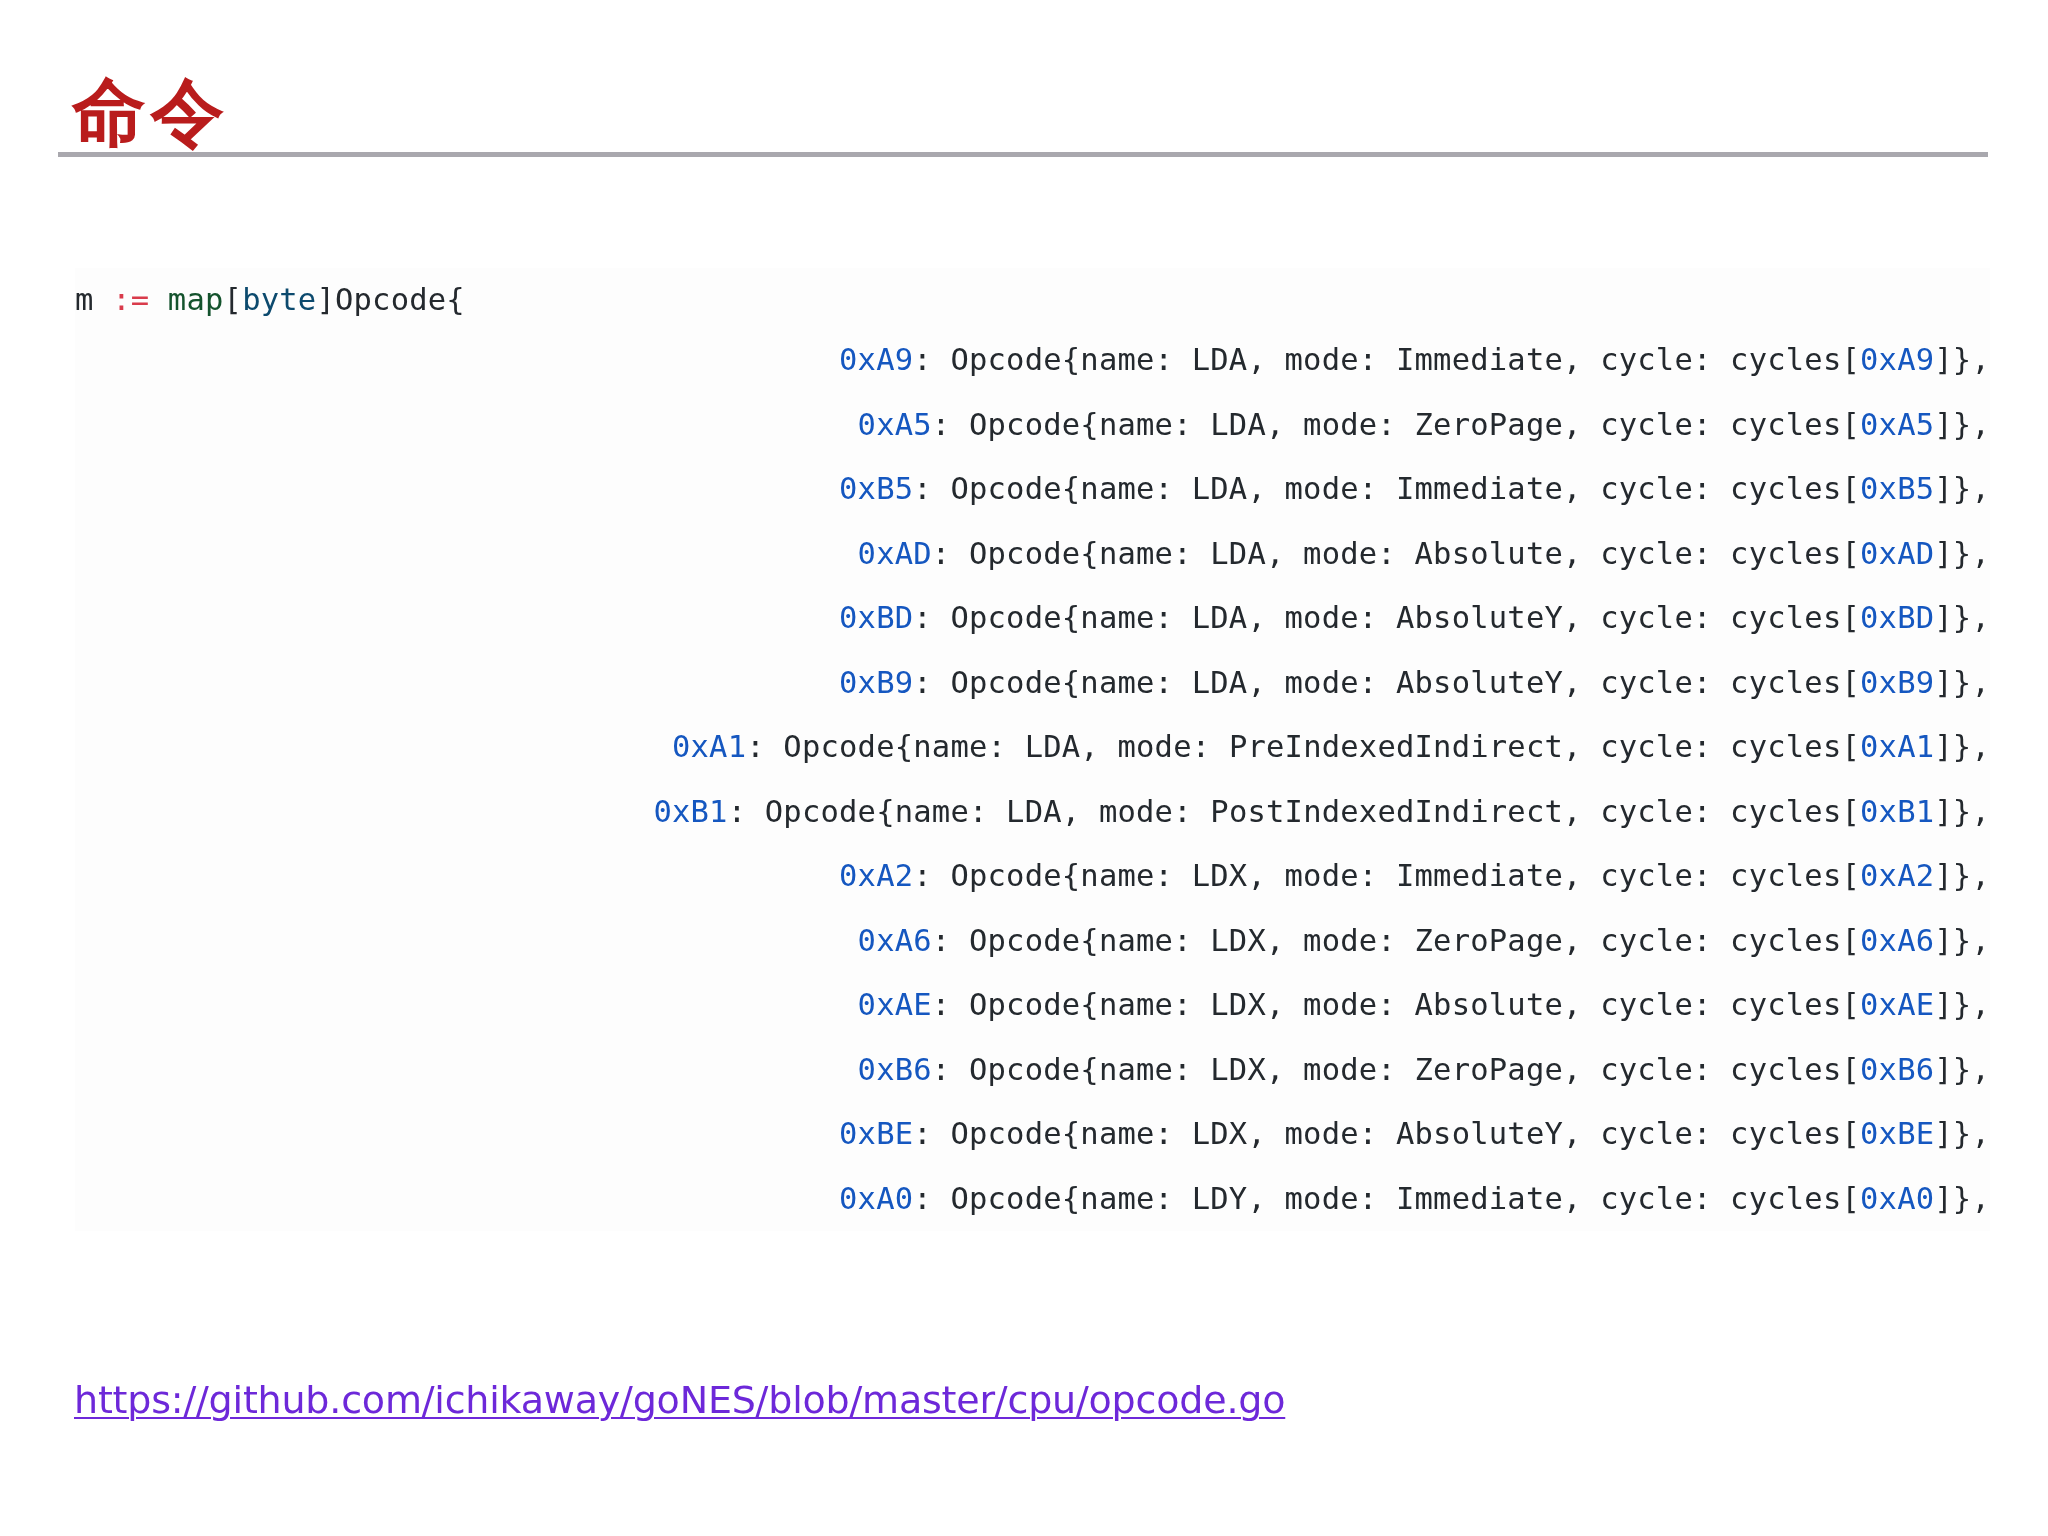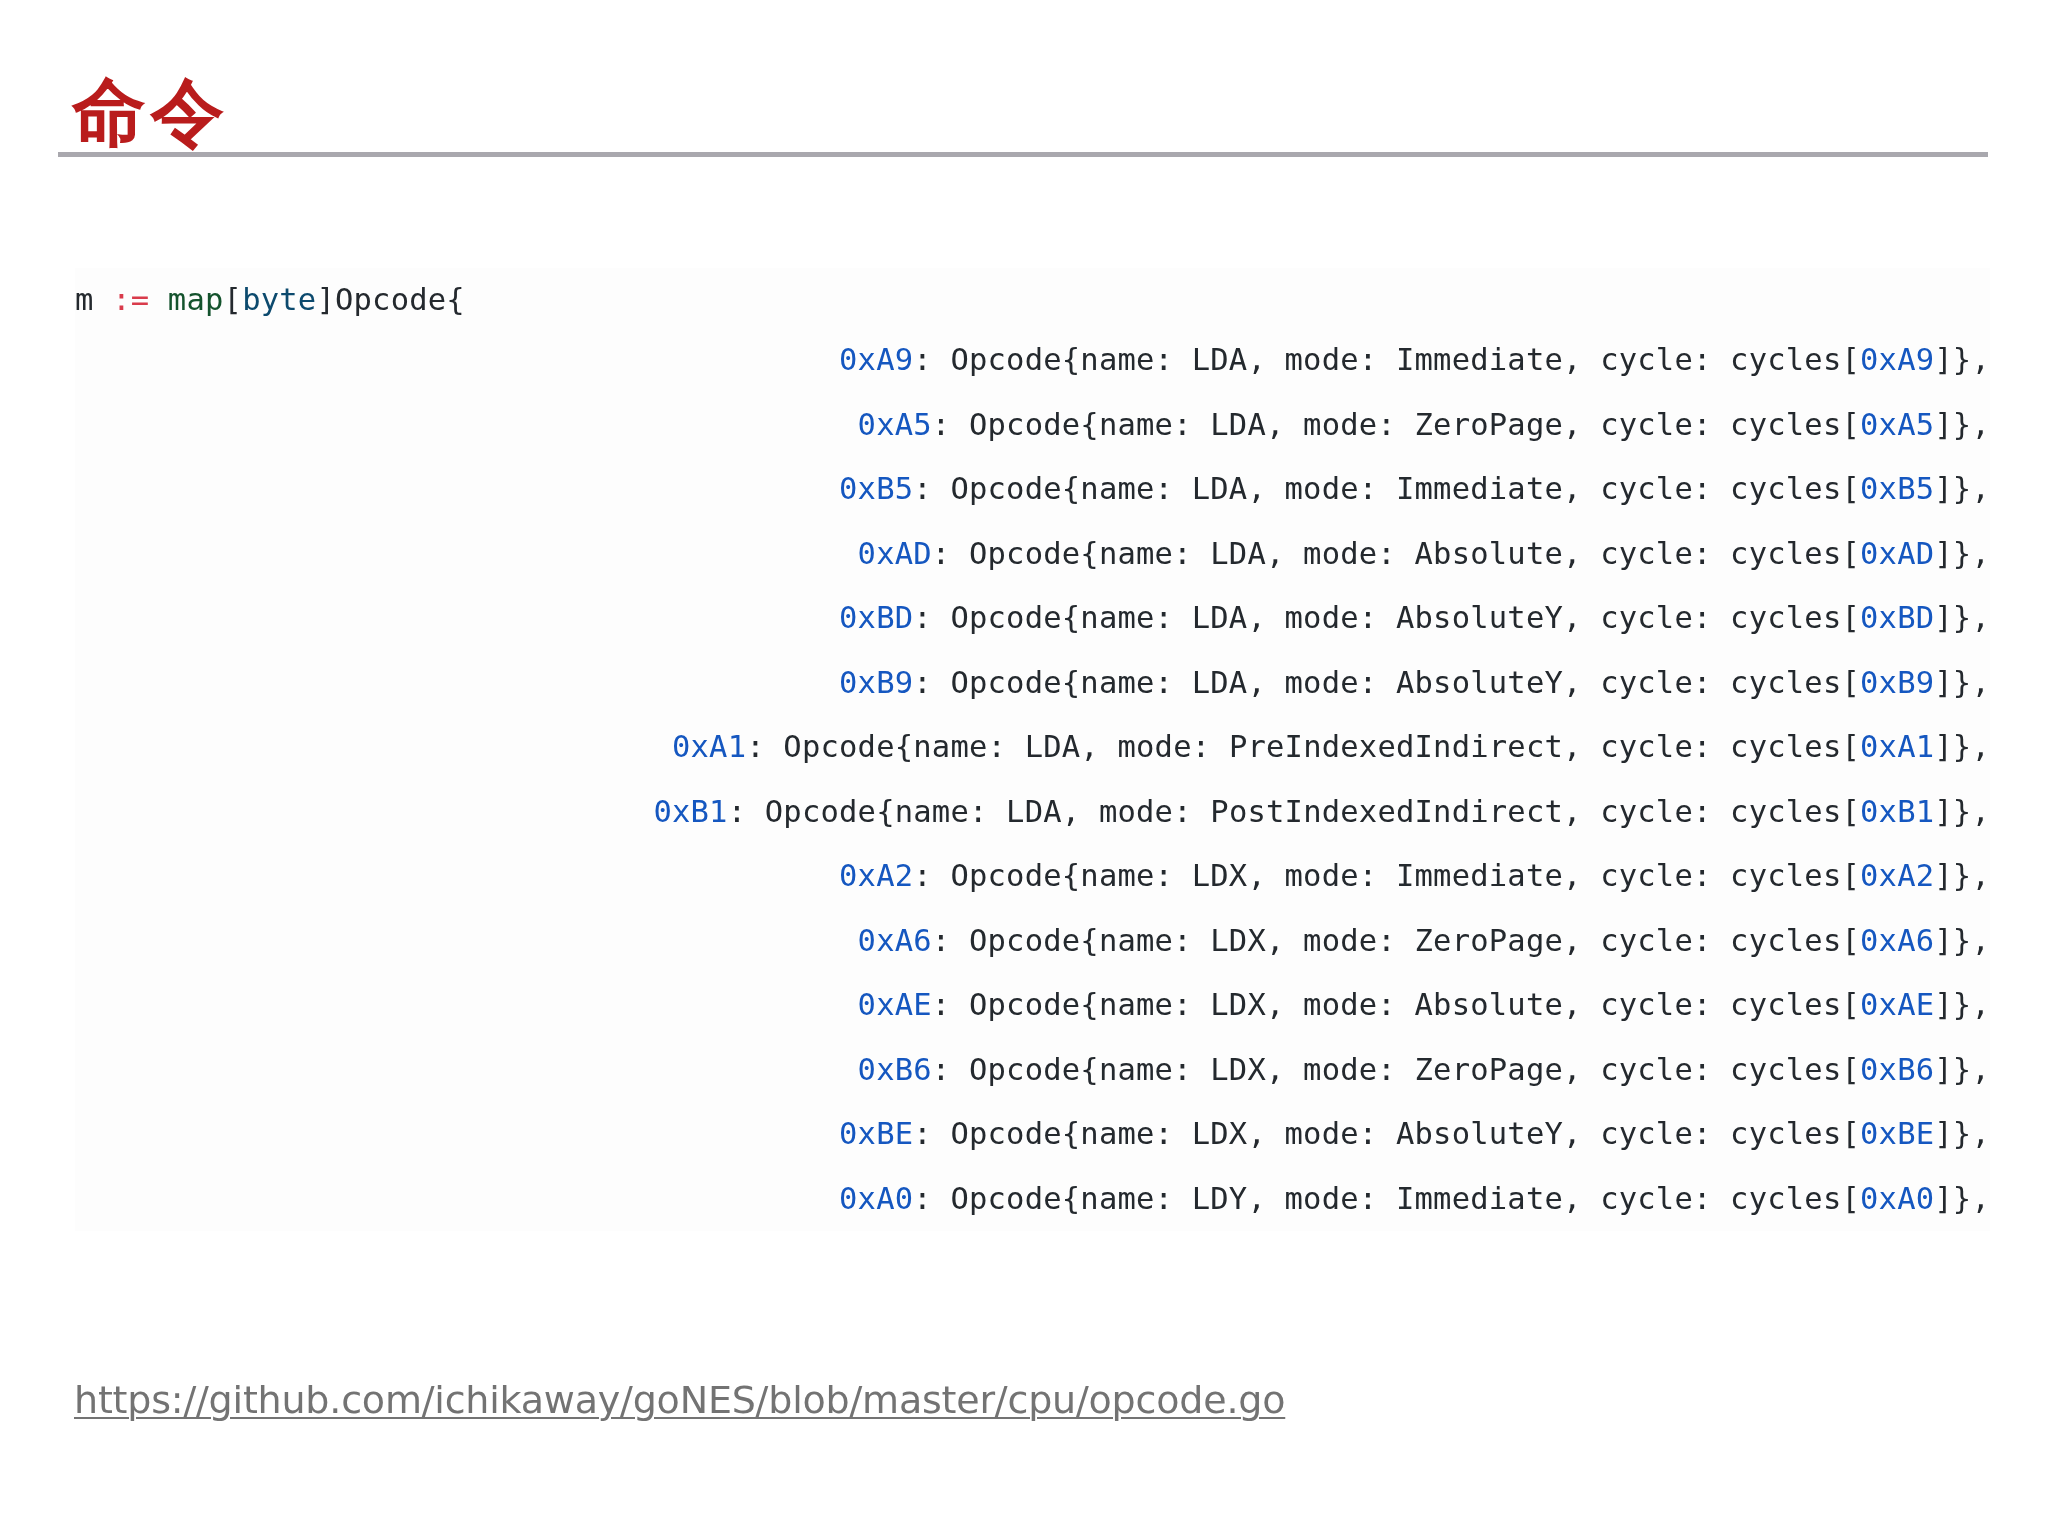--- a/index.html
+++ b/index.html
@@ -81,21 +81,21 @@
   .tok-plain  { color: #24292e; }
   .tok-hex    { color: #1557c0; }
 
   
   .source-link {
     position: absolute;
     left: 74px;
     top: 1378px;
     font-size: 38px;
     line-height: 1.2;
-    color: #737373;
+    color: #6d28d9;
     text-decoration: underline;
     text-decoration-thickness: 2px;
     text-underline-offset: 4px;
     font-family: "DejaVu Sans", "Liberation Sans", sans-serif;
     letter-spacing: -0.2px;
     white-space: nowrap;
     cursor: pointer;
   }
 </style>
 </head>

